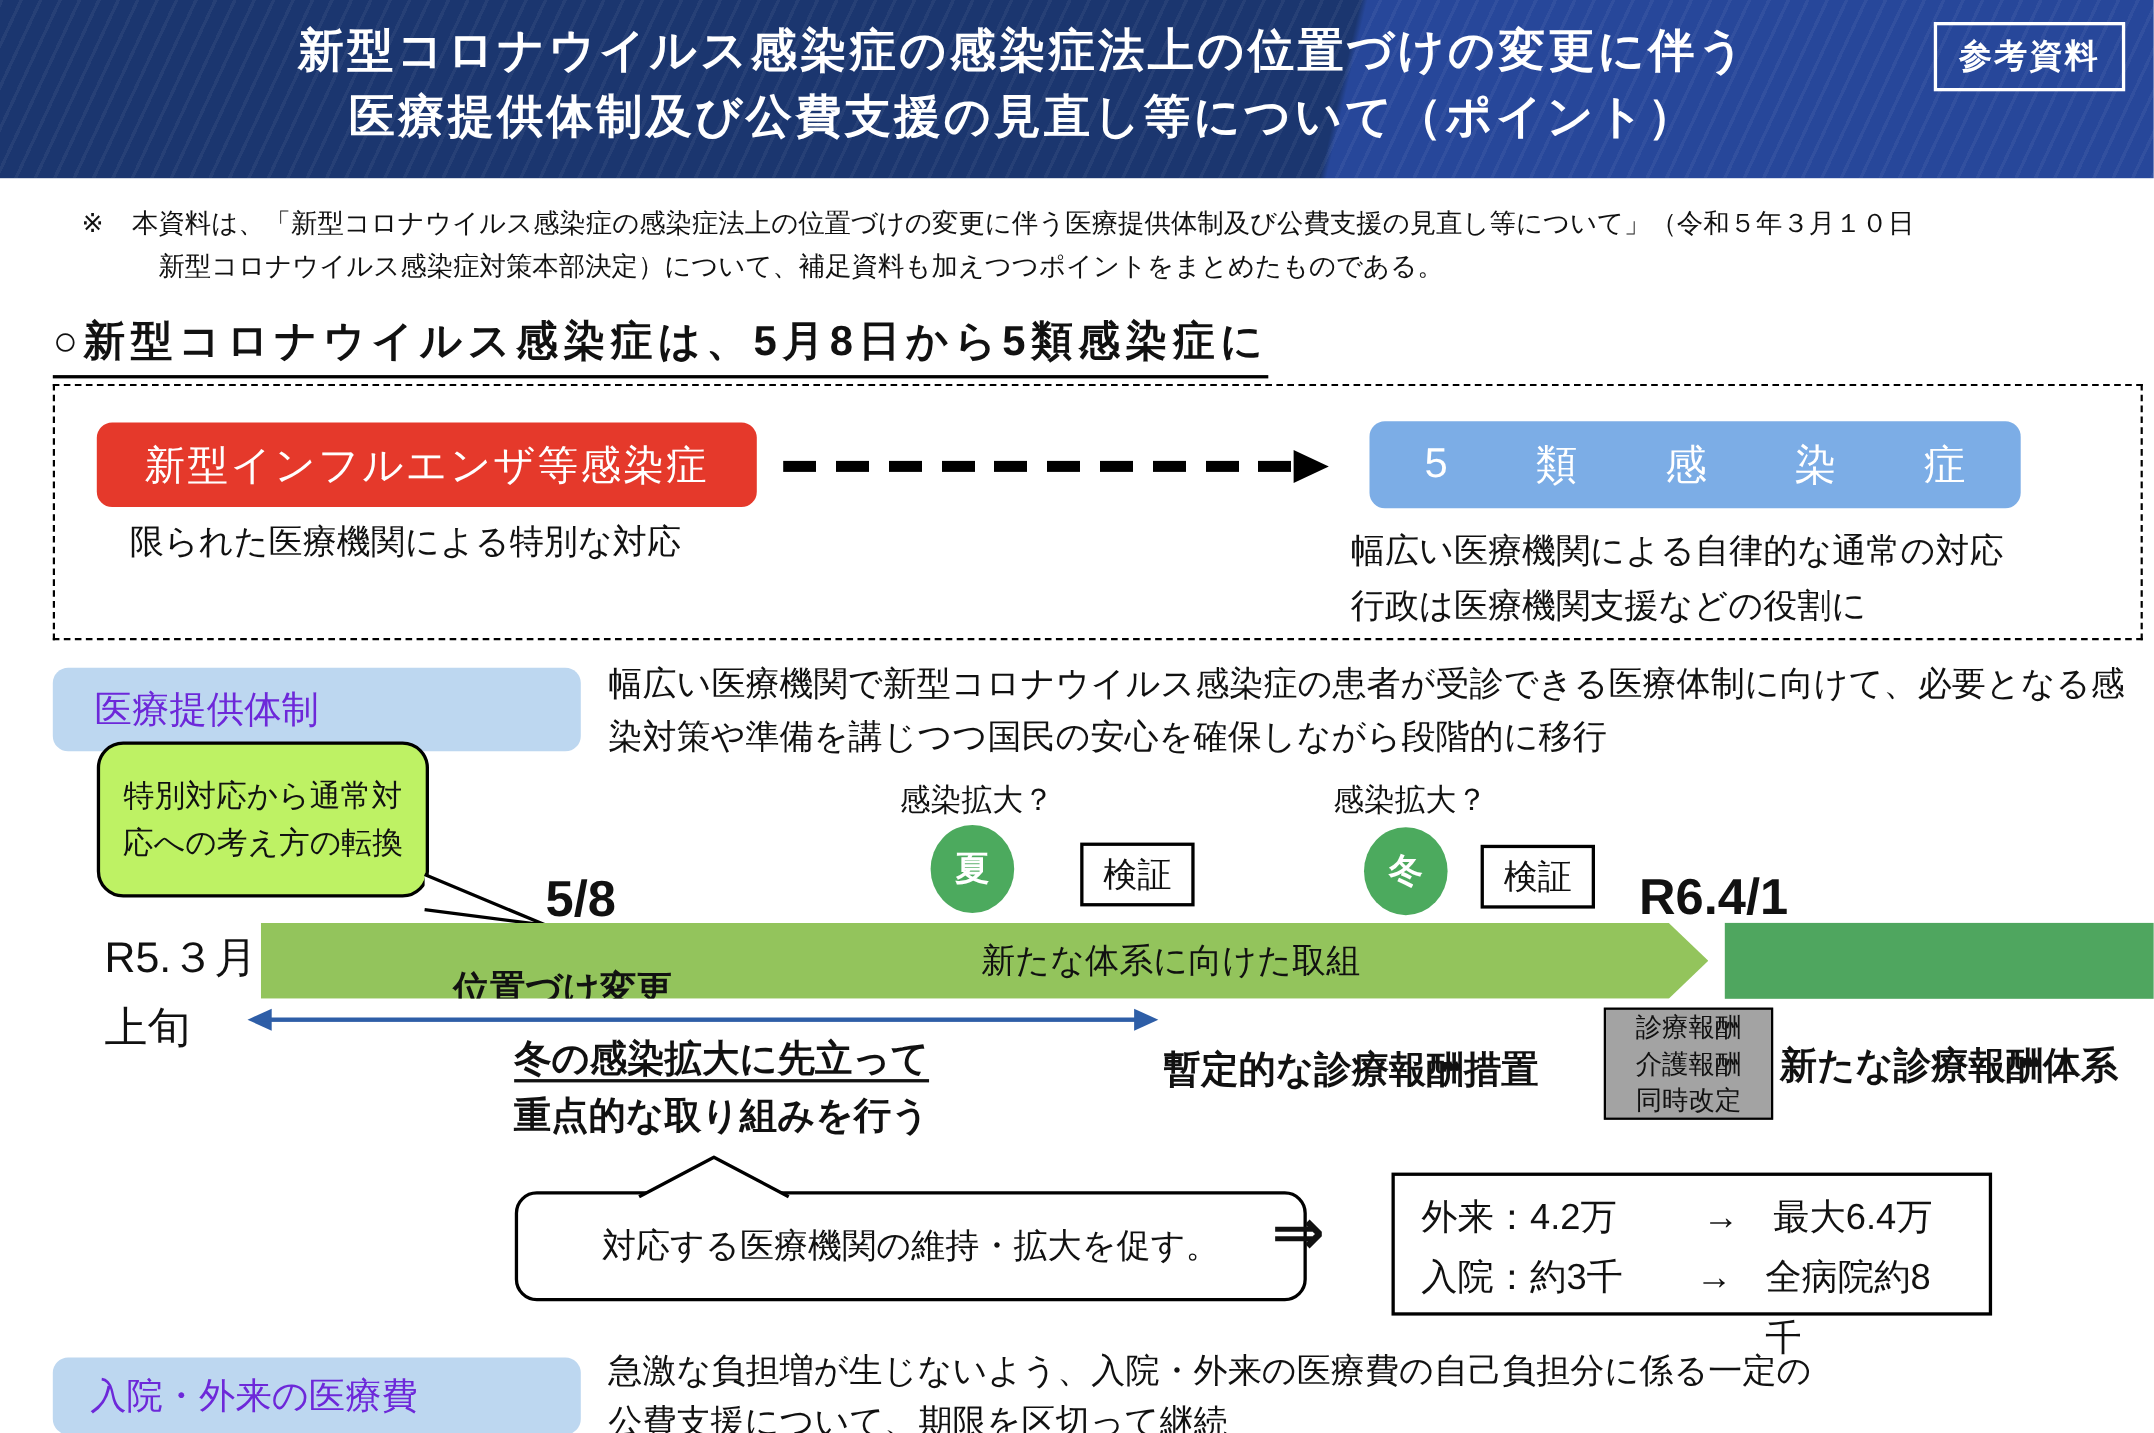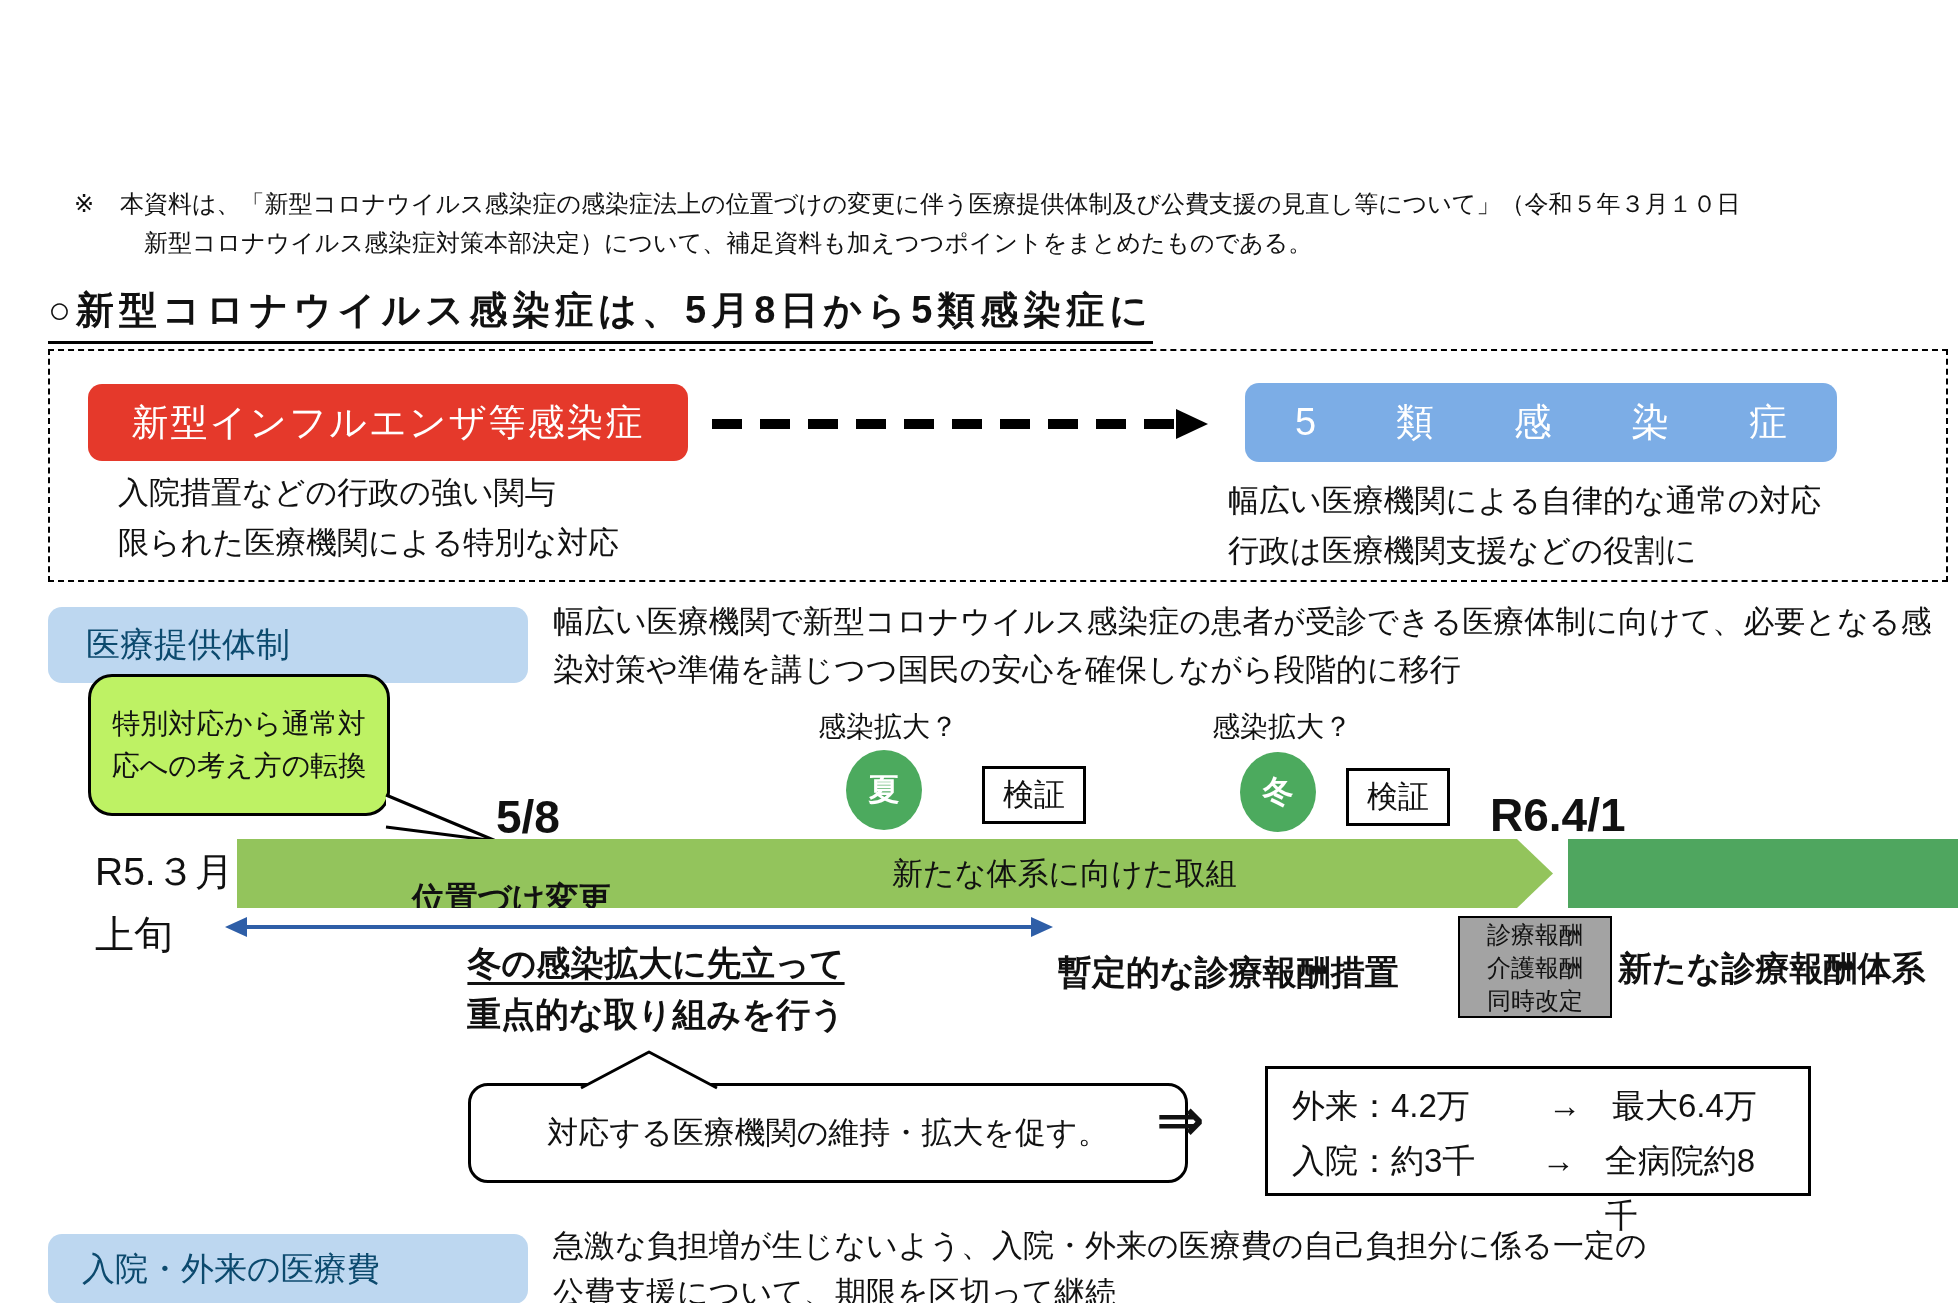--- a/index.html
+++ b/index.html
@@ -57,21 +57,21 @@
     background:var(--blue-pill,#7cade6); color:#fff; border-radius:14px;
     display:flex; align-items:center; justify-content:space-between;
     padding:0 50px; font-size:38px;
   }
   .before-desc { position:absolute; left:118px; top:468px; font-size:31px; line-height:50px; }
   .after-desc  { position:absolute; left:1228px; top:476px; font-size:31px; line-height:50px; }
 
   
   .label-pill {
     position:absolute; background:var(--lightblue,#bdd7f0); border-radius:14px;
-    display:flex; align-items:center; font-size:34px; padding-left:38px; color:#0c4a6e;
+    display:flex; align-items:center; font-size:34px; padding-left:38px; color:#6d28d9;
   }
   .ms-label { left:48px; top:607px; width:480px; height:76px; }
   .ms-desc { position:absolute; left:553px; top:598px; width:1400px; font-size:31px; line-height:48px; }
 
   
   .callout1 {
     position:absolute; left:88px; top:674px; width:302px; height:142px;
     border:3px solid #000; border-radius:24px; background:#bef264;
     display:flex; flex-direction:column; align-items:center; justify-content:center;
     font-size:28px; line-height:42px; text-align:center;
@@ -146,20 +146,27 @@
 
   
   .cost-label { left:48px; top:1234px; width:480px; height:70px; font-size:33px; padding-left:34px; }
   .cost-desc { position:absolute; left:553px; top:1222px; width:1400px; font-size:31px; line-height:47px; }
 </style>
 </head>
 <body>
 
 <div id="page">
 
+  <div class="header">
+    <div class="header-title">
+      <div>新型コロナウイルス感染症の感染症法上の位置づけの変更に伴う</div>
+      <div>医療提供体制及び公費支援の見直し等について（ポイント）</div>
+    </div>
+    <div class="badge">参考資料</div>
+  </div>
 
   <div class="note">
     <div class="note-marker">※</div>
     <div>
       <div>本資料は、「新型コロナウイルス感染症の感染症法上の位置づけの変更に伴う医療提供体制及び公費支援の見直し等について」（令和５年３月１０日</div>
       <div class="note-line2">新型コロナウイルス感染症対策本部決定）について、補足資料も加えつつポイントをまとめたものである。</div>
     </div>
   </div>
 
   <div class="section-heading">○新型コロナウイルス感染症は、5月8日から5類感染症に</div>
@@ -169,21 +176,20 @@
   <div class="dashed-arrow"></div>
   <div class="dashed-arrow-head"></div>
   <div class="pill-blue">
     <span>5</span>
     <span>類</span>
     <span>感</span>
     <span>染</span>
     <span>症</span>
   </div>
   <div class="before-desc">
-    <div>入院措置などの行政の強い関与</div>
     <div>限られた医療機関による特別な対応</div>
   </div>
   <div class="after-desc">
     <div>幅広い医療機関による自律的な通常の対応</div>
     <div>行政は医療機関支援などの役割に</div>
   </div>
 
   <div class="label-pill ms-label">医療提供体制</div>
   <div class="ms-desc">幅広い医療機関で新型コロナウイルス感染症の患者が受診できる医療体制に向けて、必要となる感染対策や準備を講じつつ国民の安心を確保しながら段階的に移行</div>
 

